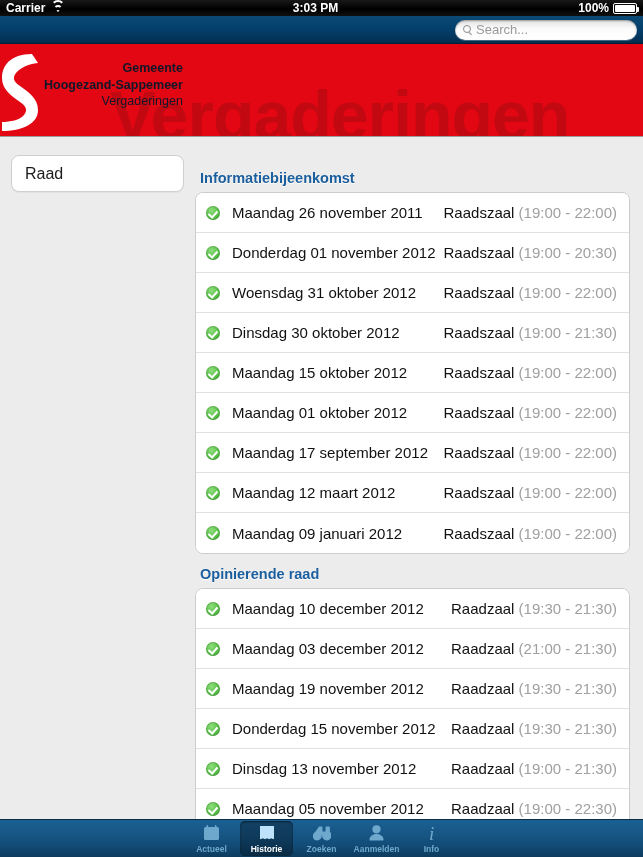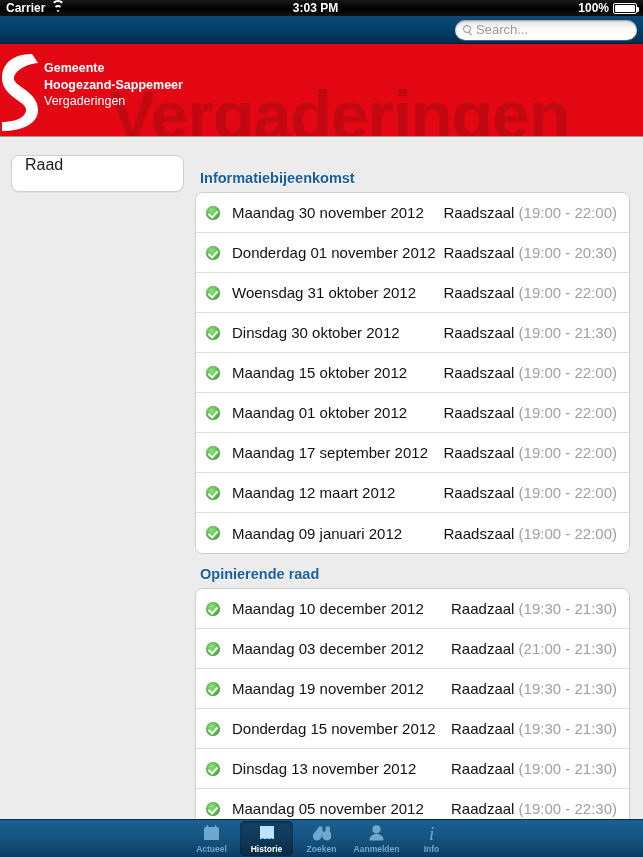--- a/index.html
+++ b/index.html
@@ -69,41 +69,41 @@
     font-size:68px; font-weight:bold; letter-spacing:-1px;
     color:#c10a12; opacity:.95;
     white-space:nowrap; pointer-events:none;
   }
   .brand-logo{
     position:absolute; left:2px; top:8px;
     width:52px; height:80px;
   }
   .brand-text{
     position:absolute; left:44px; top:16px;
-    color:#ffffff; line-height:1.32;
+    color:#0f172a; line-height:1.32;text-align:right;
   }
   .brand-text .l1, .brand-text .l2{ font-size:12.5px; font-weight:bold; }
   .brand-text .l3{ font-size:12.5px; font-weight:normal; }
 
   
   .content{
     position:absolute; top:142px; left:0; right:0; bottom:38px;
     display:flex;
     background:#ececec;
   }
   .sidebar{
     width:195px; flex:0 0 195px;
     padding:13px 11px 0 11px;
   }
   .sidebar-card{
     background:#fff;
     border:1px solid #cfcfcf;
     border-radius:8px;
     height:37px;
-    display:flex; align-items:flex-start;
+    display:flex; align-items:center;
     padding:0 13px;
     font-size:16px; color:#1b1b1b;
     box-shadow:0 1px 1px rgba(0,0,0,.04);
   }
 
   .main{
     flex:1 1 auto;
     padding:16px 13px 0 0;
     overflow:hidden;
   }
@@ -213,21 +213,21 @@
     <div class="sidebar-card">
       <span>Raad</span>
     </div>
   </div>
 
   <div class="main" id="main-col">
       <div class="section-title">Informatiebijeenkomst</div>
       <div class="group">
         <div class="row">
           <span class="check-icon"></span>
-          <span class="row-date">Maandag 30 november 2012</span>
+          <span class="row-date">Maandag 26 november 2011</span>
           <span class="row-right"><span>Raadszaal</span> <span class="time">(19:00 - 22:00)</span></span>
         </div>
         <div class="row">
           <span class="check-icon"></span>
           <span class="row-date">Donderdag 01 november 2012</span>
           <span class="row-right"><span>Raadszaal</span> <span class="time">(19:00 - 20:30)</span></span>
         </div>
         <div class="row">
           <span class="check-icon"></span>
           <span class="row-date">Woensdag 31 oktober 2012</span>

